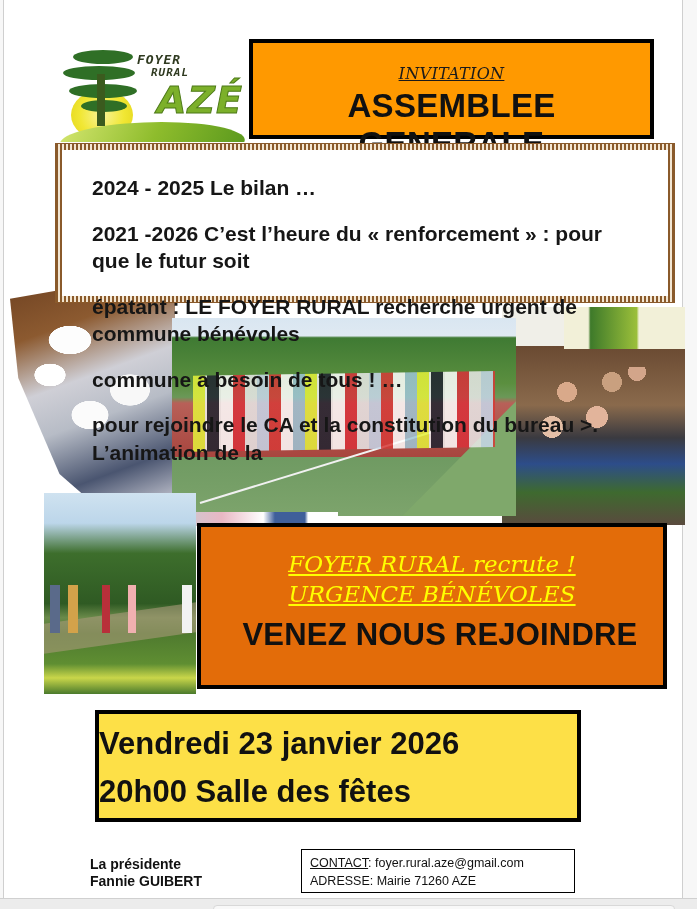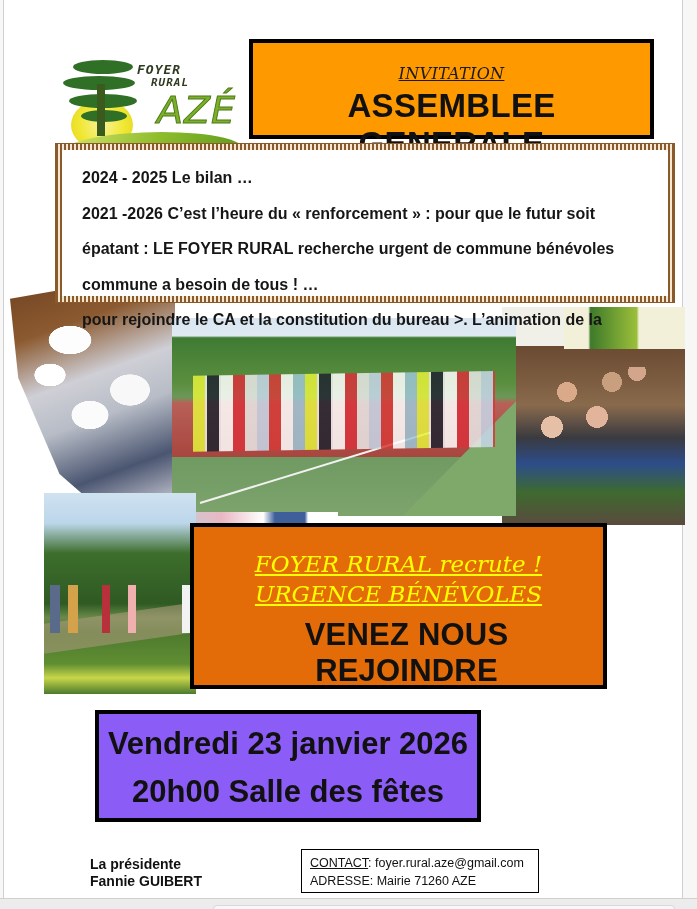--- a/index.html
+++ b/index.html
@@ -17,21 +17,21 @@
     position:absolute; left:0; top:898px; width:697px; height:11px;
     background:#ececec; border-top:1px solid #d0d0d0;
   }
   .bottom-bar .scroll-field {
     position:absolute; left:213px; top:6px; width:460px; height:8px;
     background:#f8f8f8; border:1px solid #d8d8d8; border-radius:4px 4px 0 0;
   }
   .abs { position:absolute; }
 
   
-  .logo { left:55px; top:56px; width:190px; height:98px; }
+  .logo { left:55px; top:46px; width:190px; height:98px; }
   .logo .sun {
     position:absolute; left:12px; top:44px; width:62px; height:50px;
     border-radius:50%;
     background:radial-gradient(circle at 50% 50%, #f8f39a 0%, #f1e734 55%, #e2d418 100%);
   }
   .logo .swoosh {
     position:absolute; left:6px; top:76px; width:184px; height:20px;
     border-radius:50% 50% 0 0 / 100% 100% 0 0;
     background:linear-gradient(90deg,#cfe36a 0%,#8ebc2c 50%,#5c9a1e 100%);
     transform:skewX(-25deg);
@@ -45,21 +45,21 @@
   .logo .foyer {
     position:absolute; left:78px; top:6px; font-family:"DejaVu Sans Mono", monospace;
     font-style:italic; font-weight:bold; font-size:13px; color:#2f3a20; letter-spacing:1px;
   }
   .logo .rural {
     position:absolute; left:92px; top:20px; font-family:"DejaVu Sans Mono", monospace;
     font-style:italic; font-weight:bold; font-size:11px; color:#2f3a20; letter-spacing:1px;
   }
   .logo .aze {
     position:absolute; left:98px; top:32px; font-family:"DejaVu Sans", sans-serif;
-    font-style:italic; font-weight:normal; font-size:38px; color:#7cb02a;
+    font-style:italic; font-weight:bold; font-size:38px; color:#7cb02a;
     letter-spacing:1px; -webkit-text-stroke:1px #4d7a18;
   }
 
   
   .invite {
     left:245px; top:39px; width:405px; height:100px;
     background:#ff9900; border:4px solid #000; box-sizing:border-box; text-align:center;
   }
   .invite .inv-small {
     margin-top:21px; font-family:"DejaVu Serif", serif; font-style:italic;
@@ -73,22 +73,22 @@
   
   .bilan {
     left:52px; top:144px; width:618px; height:158px; box-sizing:border-box;
     background:#fff;
     border:6px solid transparent;
     border-image:repeating-linear-gradient(90deg,#8a5a2b 0 2px,#f3e6d2 2px 4px) 6;
     box-shadow:0 0 0 1px #8a5a2b;
     padding:6px 10px 0 12px;
   }
   .bilan p {
-    margin:8px; font-family:"Liberation Sans", sans-serif; font-weight:bold;
-    font-size:16px; line-height:27.5px; color:#161616;
+    margin:18px; font-family:"Liberation Sans", sans-serif; font-weight:bold;
+    font-size:21px; line-height:27.5px; color:#161616;
   }
 
   
   .photo { overflow:hidden; }
   .photo-kids {
     left:6px; top:270px; width:165px; height:240px;
     background:
       radial-gradient(ellipse 30px 20px at 60px 70px,#fdfdfd 70%,transparent 72%),
       radial-gradient(ellipse 28px 22px at 120px 120px,#f8f8f8 70%,transparent 72%),
       radial-gradient(ellipse 22px 16px at 40px 105px,#ffffff 70%,transparent 72%),
@@ -152,51 +152,51 @@
       linear-gradient(90deg,transparent 0 4px,#5a6a8a 4px 14px,transparent 14px 22px,#d3a24a 22px 32px,transparent 32px 56px,#b8303a 56px 64px,transparent 64px 82px,#f1b0b0 82px 90px,transparent 90px 136px,#f2f2f2 136px 146px,transparent 146px);
   }
   .photo-strip {
     left:168px; top:512px; width:166px; height:14px;
     background:linear-gradient(90deg,#c5ccd4 0%,#e8b8c4 30%,#ffffff 55%,#3f5f9a 62%,#3f5f9a 80%,#ffffff 82%);
   }
   .photo-gray { left:160px; top:493px; width:32px; height:40px; background:#6a7a80; }
 
   
   .recruit {
-    left:186px; top:523px; width:417px; height:166px;
+    left:193px; top:523px; width:470px; height:166px;
     background:#e36c09; border:4px solid #000; box-sizing:border-box; text-align:center;
   }
   .recruit .r1, .recruit .r2 {
     font-family:"DejaVu Serif", serif; font-style:italic; font-size:23px;
     color:#ffff00; text-decoration:underline; line-height:30px;
   }
   .recruit .r1 { margin-top:22px; }
   .recruit .r3 {
     margin-top:8px; font-family:"Liberation Sans", sans-serif; font-weight:bold;
     font-size:31px; color:#111; letter-spacing:0.2px;padding-left:16px;
   }
 
   
   .datebox {
-    left:91px; top:710px; width:386px; height:112px;
-    background:#8b5cf6; border:4px solid #000; box-sizing:border-box; text-align:center;
+    left:91px; top:710px; width:486px; height:112px;
+    background:#fde047; border:4px solid #000; box-sizing:border-box; text-align:left;
   }
   .datebox .d1, .datebox .d2 {
     font-family:"Liberation Sans", sans-serif; font-weight:bold; font-size:31px;
     color:#111; line-height:48px;
   }
   .datebox .d1 { margin-top:6px; }
 
   
   .president {
     left:86px; top:856px; font-family:"Liberation Sans", sans-serif; font-weight:bold;
     font-size:14px; line-height:17px; color:#111;
   }
   .contact {
-    left:297px; top:849px; width:238px; height:44px; box-sizing:border-box;
+    left:297px; top:849px; width:274px; height:44px; box-sizing:border-box;
     border:1px solid #000; padding:4px 0 0 8px;
     font-family:"Liberation Sans", sans-serif; font-size:12.5px; line-height:18px; color:#111;
   }
   .contact .u { text-decoration:underline; }
 </style>
 </head>
 <body>
 
 <div class="page">
 

